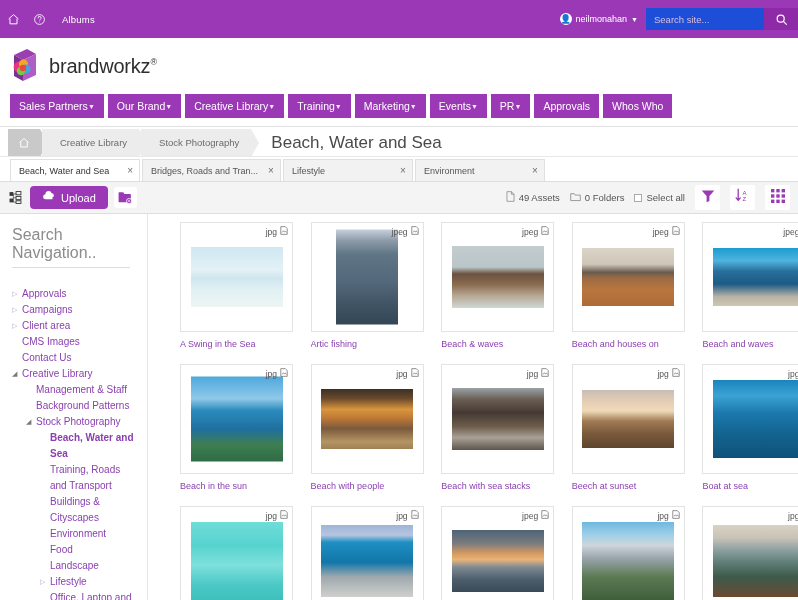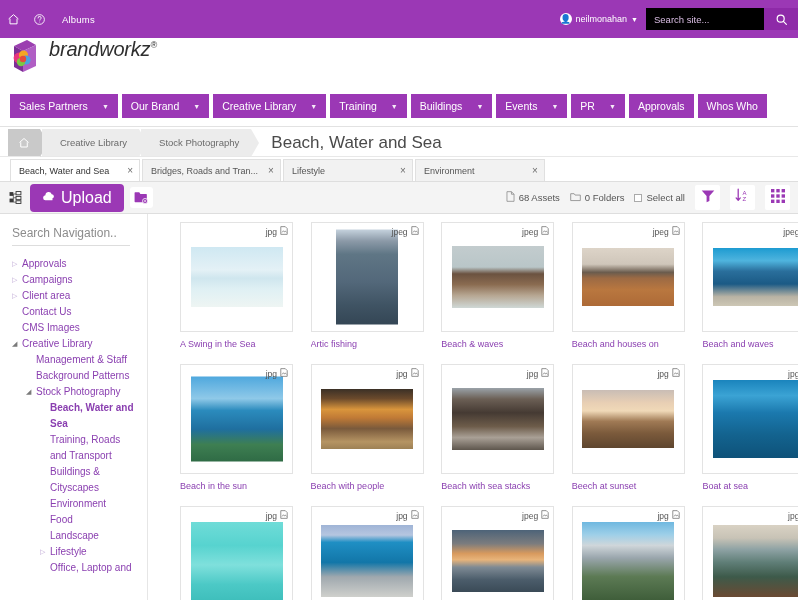--- a/index.html
+++ b/index.html
@@ -43,42 +43,41 @@
     padding: 0 8px;
   }
   .avatar-circle {
     width: 12px; height: 12px; border-radius: 50%;
     background: #fff; display:flex; align-items:center; justify-content:center;
     color:#9b38b5; font-size:9px; line-height:1;
   }
   .caret-down { font-size: 7px; line-height:1; }
   .topbar-search {
     width: 118px;
-    background: #000000;
+    background: #1d4ed8;
     display: flex; align-items: center;
     padding: 0 8px;
   }
   .topbar-search span {
     color: #d9bde3; font-size: 9.5px;
   }
   .topbar-searchbtn {
     width: 34px;
     background: #8e2aa8;
     display: flex; align-items: center; justify-content: center;
     color: #fff;
   }
 
   
   .logoband {
     height: 56px;
     background: #fff;
     display: flex;
-    align-items: flex-start;
+    align-items: center;
     padding-left: 10px;
-    font-style: italic;
   }
   .logo-cube { width: 30px; height: 38px; position: relative; margin-right: 9px; }
   .logo-text {
     font-size: 20px;
     color: #2f2f2f;
     letter-spacing: -0.2px;
   }
   .logo-text sup { font-size: 9px; vertical-align: super; }
 
   
@@ -87,21 +86,21 @@
     display: flex;
     gap: 4px;
     padding: 0 10px 8px 10px;
     border-bottom: 1px solid #e2e2e2;
   }
   .navitem {
     background: #9b38b5;
     color: #fff;
     font-size: 10.5px;
     padding: 6px 9px;
-    display: flex; align-items: center; gap: 14px;
+    display: flex; align-items: center; gap: 0;
     white-space: nowrap;
     cursor: pointer;
   }
   .navitem .nav-caret { font-size: 7px; opacity: .9; }
 
   
   .breadcrumb {
     height: 30px;
     display: flex;
     align-items: stretch;
@@ -179,21 +178,21 @@
     border-bottom: 1px solid #dedede;
     display: flex;
     align-items: center;
     padding: 0 8px 0 6px;
   }
   .panel-toggle { width:18px; display:flex; align-items:center; justify-content:center; cursor:pointer; }
   .upload-btn {
     background: #9b38b5;
     color: #fff;
     border-radius: 4px;
-    font-size: 16px;
+    font-size: 11px;
     padding: 5px 12px;
     display: flex; align-items: center; gap: 6px;
     margin-left: 6px;
     cursor: pointer;
   }
   .newfolder-btn {
     background: #fff;
     border-radius: 3px;
     width: 23px; height: 21px;
     display: flex; align-items: center; justify-content: center;
@@ -218,24 +217,24 @@
   
   .sidebar {
     width: 148px;
     background: #fff;
     border-right: 1px solid #e6e6e6;
     padding: 12px 8px 0 12px;
     overflow: hidden;
     flex: 0 0 148px;
   }
   .nav-search {
-    font-size: 12px; color: #8c8c8c;
+    font-size: 16px; color: #8c8c8c;
     border-bottom: 1px solid #ddd;
     padding-bottom: 5px;
-    margin-bottom: 10px;
+    margin-bottom: 18px;
     width: 118px;
   }
   .tree { list-style:none; }
   .tree li {
     font-size: 10px;
     color: #8a3fb0;
     line-height: 16px;
     display: flex;
     align-items: flex-start;
     cursor: pointer;
@@ -362,21 +361,21 @@
     </div>
     <div class="navitem">
       <span>Creative Library</span>
       <span class="nav-caret">▼</span>
     </div>
     <div class="navitem">
       <span>Training</span>
       <span class="nav-caret">▼</span>
     </div>
     <div class="navitem">
-      <span>Buildings</span>
+      <span>Marketing</span>
       <span class="nav-caret">▼</span>
     </div>
     <div class="navitem">
       <span>Events</span>
       <span class="nav-caret">▼</span>
     </div>
     <div class="navitem">
       <span>PR</span>
       <span class="nav-caret">▼</span>
     </div>
@@ -449,21 +448,21 @@
   </div>
 
   <div class="actionbar-right">
     <div class="meta-item">
       <span>
         <svg width="9" height="11" viewBox="0 0 14 17" fill="none" stroke="#888" stroke-width="1.2">
           <path d="M1.5 1h7l4 4v11h-11z"></path>
             <path d="M8.5 1v4h4"></path>
         </svg>
       </span>
-      <span>68 Assets</span>
+      <span>49 Assets</span>
     </div>
     <div class="meta-item">
       <span>
         <svg width="11" height="10" viewBox="0 0 16 14" fill="none" stroke="#888" stroke-width="1.2">
           <path d="M1 2.2h5l1.4 2H15v8H1z"></path>
         </svg>
       </span>
       <span>0 Folders</span>
     </div>
     <div class="meta-item">
@@ -516,25 +515,25 @@
         <li class="lvl1">
           <span class="arrow">▷</span>
           <span class="lbl">Campaigns</span>
         </li>
         <li class="lvl1">
           <span class="arrow">▷</span>
           <span class="lbl">Client area</span>
         </li>
         <li class="lvl1">
           <span class="arrow"></span>
+          <span class="lbl">CMS Images</span>
+        </li>
+        <li class="lvl1">
+          <span class="arrow"></span>
           <span class="lbl">Contact Us</span>
-        </li>
-        <li class="lvl1">
-          <span class="arrow"></span>
-          <span class="lbl">CMS Images</span>
         </li>
         <li class="lvl1">
           <span class="arrow open">◢</span>
           <span class="lbl">Creative Library</span>
         </li>
         <li class="lvl2">
           <span class="arrow"></span>
           <span class="lbl">Management &amp; Staff</span>
         </li>
         <li class="lvl2">

